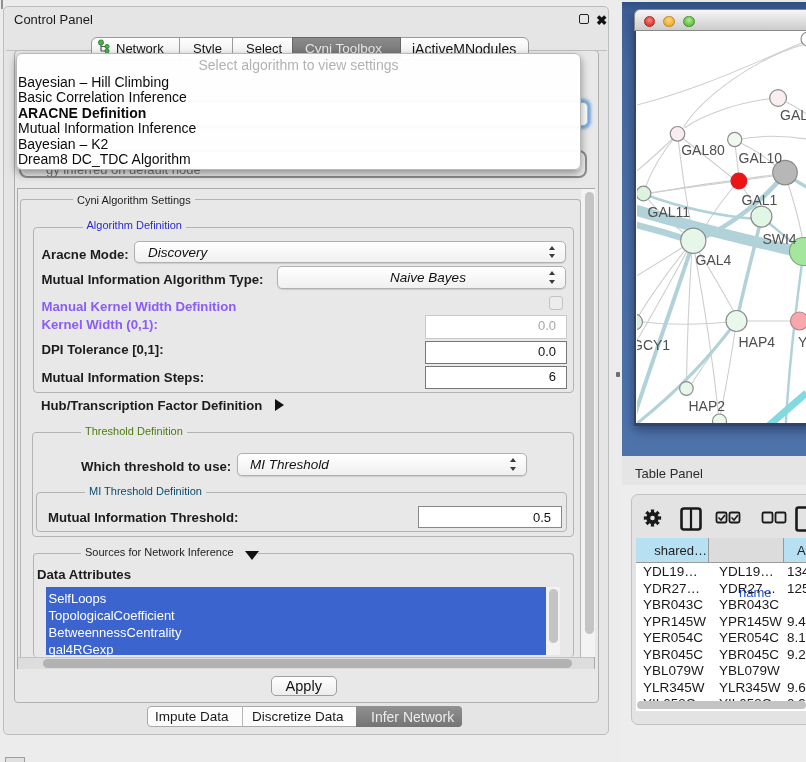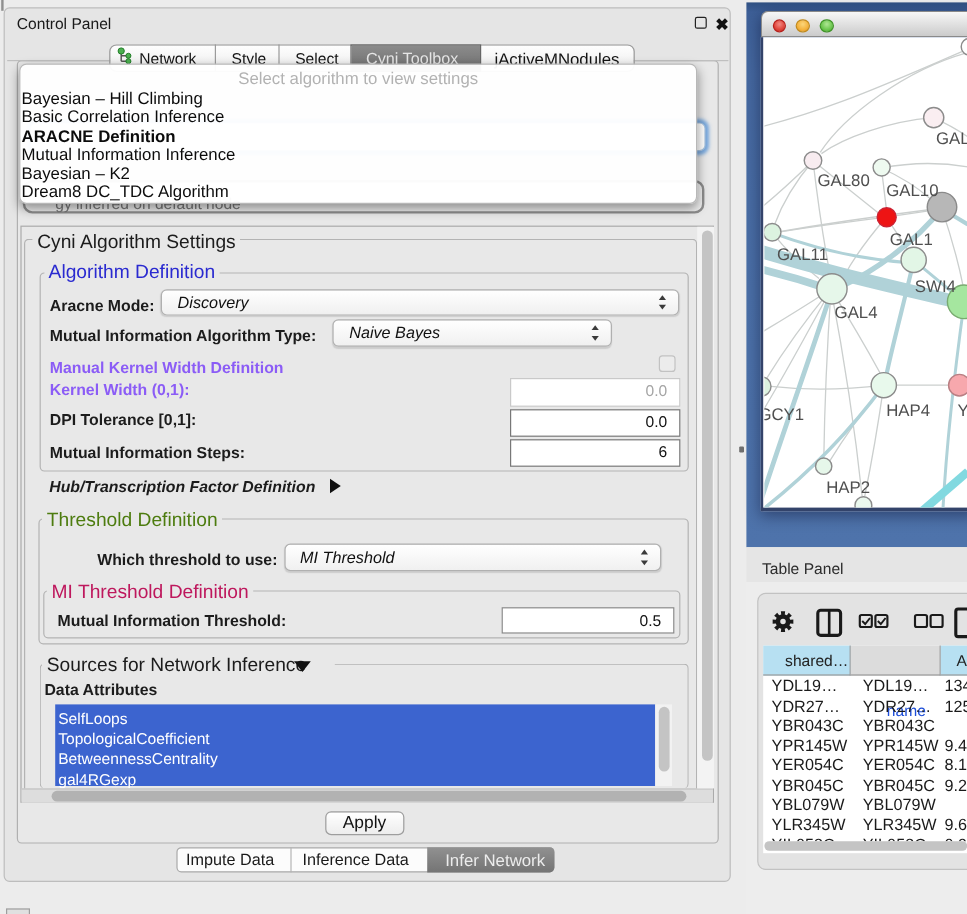--- a/index.html
+++ b/index.html
@@ -2,21 +2,21 @@
 <html><head>
 <meta charset="utf-8">
 <style>
 * { margin:0; padding:0; box-sizing:border-box; }
 html,body { width:806px; height:762px; overflow:hidden; background:#ececec;
   font-family:"Liberation Sans", sans-serif; }
 .abs { position:absolute; }
 .lbl { position:absolute; font-size:13.2px; font-weight:bold; color:#1c1c1c; white-space:nowrap; }
 .glbl { position:absolute; font-size:13.2px; font-weight:bold; color:#8b5cf6; white-space:nowrap; }
 .grp { position:absolute; border:1px solid #b3b3b3; border-radius:4px; }
-.gtitle { position:absolute; font-size:16px; background:#e8e8e8; padding:0 4px; white-space:nowrap; }
+.gtitle { position:absolute; font-size:11px; background:#e8e8e8; padding:0 4px; white-space:nowrap;margin-left:46px; }
 .combo { position:absolute; background:linear-gradient(#ffffff,#f0f0f0); border:1px solid #b0b0b0;
   border-radius:5px; font-size:13.5px; color:#111; line-height:21px; padding-left:10px;
   box-shadow:0 1px 1px rgba(0,0,0,0.12);font-style:italic; }
 .stepper { position:absolute; right:7px; top:0; bottom:0; width:10px; }
 .stepper:before { content:""; position:absolute; left:1px; top:4px;
   border-left:3.5px solid transparent; border-right:3.5px solid transparent; border-bottom:4.5px solid #3a3a3a; }
 .stepper:after { content:""; position:absolute; left:1px; bottom:4px;
   border-left:3.5px solid transparent; border-right:3.5px solid transparent; border-top:4.5px solid #3a3a3a; }
 .field { position:absolute; background:#fff; font-size:13px; text-align:right; padding-right:10px; }
 </style>
@@ -66,49 +66,49 @@
 <div class="grp" style="left:20px;top:199px;width:561px;height:462px;border-bottom:none;"></div>
 <div class="gtitle" style="left:27px;top:194px;color:#1c1c1c;">Cyni Algorithm Settings</div>
 
 <div class="grp" style="left:32.5px;top:226.5px;width:541.5px;height:166px;"></div>
 <div class="gtitle" style="left:36.5px;top:219px;color:#2a2ad0;">Algorithm Definition</div>
 
 <div class="lbl" style="left:41.5px;top:247px;">Aracne Mode:</div>
 <div class="combo" style="left:134px;top:240.5px;width:432px;height:22.5px;padding-left:13px;">Discovery<span class="stepper"></span></div>
 
 <div class="lbl" style="left:41.5px;top:272px;">Mutual Information Algorithm Type:</div>
-<div class="combo" style="left:277px;top:265.5px;width:233px;height:23px;padding-left:13px;">Naive Bayes<span class="stepper"></span></div>
+<div class="combo" style="left:277px;top:265.5px;width:289px;height:23px;padding-left:13px;text-align:center;">Naive Bayes<span class="stepper"></span></div>
 
 <div class="glbl" style="left:41.5px;top:299px;">Manual Kernel Width Definition</div>
 <div class="abs" style="left:549px;top:296px;width:14px;height:13.5px;background:#ececec;border:1px solid #c2c2c2;border-radius:3px;"></div>
 
 <div class="glbl" style="left:41.5px;top:317px;">Kernel Width (0,1):</div>
 <div class="field" style="left:424.5px;top:315px;width:142.5px;height:24px;border:1px solid #c9c9c9;
   color:#a5a5a5;line-height:20px;">0.0</div>
 
 <div class="lbl" style="left:41.5px;top:342px;">DPI Tolerance [0,1]:</div>
 <div class="field" style="left:424.5px;top:340.5px;width:142.5px;height:23.5px;border:1.5px solid #777;
   color:#111;line-height:19px;">0.0</div>
 
 <div class="lbl" style="left:41.5px;top:370px;">Mutual Information Steps:</div>
 <div class="field" style="left:424.5px;top:365.5px;width:142.5px;height:23px;border:1.5px solid #777;
   color:#111;line-height:19px;">6</div>
 
-<div class="lbl" style="left:41px;top:398px;font-style:italic;">Hub/Transcription Factor Definition</div>
+<div class="lbl" style="left:41px;top:398px;">Hub/Transcription Factor Definition</div>
 <div class="abs" style="left:275px;top:399px;width:0;height:0;border-top:6px solid transparent;
   border-bottom:6px solid transparent;border-left:9px solid #111;"></div>
 
 <div class="grp" style="left:32px;top:432px;width:542px;height:105px;"></div>
 <div class="gtitle" style="left:35px;top:425px;color:#4d7c0f;">Threshold Definition</div>
 
 <div class="lbl" style="left:81px;top:459px;">Which threshold to use:</div>
-<div class="combo" style="left:237px;top:453px;width:314px;height:23px;padding-left:12px;">MI Threshold<span class="stepper"></span></div>
+<div class="combo" style="left:237px;top:453px;width:290px;height:23px;padding-left:12px;">MI Threshold<span class="stepper"></span></div>
 
 <div class="grp" style="left:36px;top:492px;width:531px;height:40px;"></div>
-<div class="gtitle" style="left:39px;top:485px;color:#be185d;text-align:center;">MI Threshold Definition</div>
+<div class="gtitle" style="left:39px;top:485px;color:#0c4a6e;text-align:center;">MI Threshold Definition</div>
 
 <div class="lbl" style="left:48px;top:510px;">Mutual Information Threshold:</div>
 <div class="field" style="left:418px;top:506px;width:144px;height:22px;border:1px solid #888;
   color:#111;line-height:21px;">0.5</div>
 
 <div class="grp" style="left:32.5px;top:553px;width:541.5px;height:104px;border-bottom:none;"></div>
 <div class="gtitle" style="left:35px;top:546px;color:#1c1c1c;padding-right:24px;">Sources for Network Inference</div>
 <div class="abs" style="left:245px;top:551px;width:0;height:0;border-left:7.5px solid transparent;
   border-right:7.5px solid transparent;border-top:9px solid #111;"></div>
 
@@ -128,21 +128,21 @@
 <div class="abs" style="left:270.5px;top:676px;width:66.5px;height:19.5px;background:linear-gradient(#ffffff,#ededed);
   border:1px solid #9e9e9e;border-radius:5px;text-align:center;font-size:14.5px;font-weight:500;
   color:#111;line-height:18px;">Apply</div>
 
 <div class="abs" style="left:147px;top:706px;width:315px;height:21px;background:#fcfcfc;
   border:1px solid #a9a9a9;border-radius:4px;"></div>
 <div class="abs" style="left:242px;top:706px;width:1px;height:21px;background:#b5b5b5;"></div>
 <div class="abs" style="left:356px;top:706px;width:106px;height:21px;background:linear-gradient(#919191,#747474);
   border-radius:0 4px 4px 0;"></div>
 <div class="abs" style="left:155px;top:709px;font-size:13.5px;font-weight:500;color:#1a1a1a;">Impute Data</div>
-<div class="abs" style="left:252px;top:709px;font-size:13.5px;font-weight:500;color:#1a1a1a;">Inference Data</div>
+<div class="abs" style="left:252px;top:709px;font-size:13.5px;font-weight:500;color:#1a1a1a;">Discretize Data</div>
 <div class="abs" style="left:371px;top:709px;font-size:14px;font-weight:400;color:#ececec;">Infer Network</div>
 
 <div class="abs" style="left:16px;top:53px;width:565px;height:116.5px;background:rgba(255,255,255,0.96);
   border:1px solid #b8b8b8;border-radius:6px;box-shadow:0 4px 9px rgba(0,0,0,0.4);"></div>
 <div class="abs" style="left:16px;top:57px;width:565px;text-align:center;font-size:14px;color:#b2b2b2;">Select algorithm to view settings</div>
 <div class="abs" style="left:18px;top:74.5px;font-size:14px;color:#0c0c0c;line-height:15.6px;white-space:nowrap;">Bayesian – Hill Climbing<br>Basic Correlation Inference<br><b>ARACNE Definition</b><br>Mutual Information Inference<br>Bayesian – K2<br>Dream8 DC_TDC Algorithm</div>
 
 <div class="abs" style="left:622px;top:2px;width:184px;height:454px;
   background:linear-gradient(180deg,#305082 0px,#3d5f97 8px,#4568a0 60px,#4a6fa7 240px,#4e73ab 452px);"></div>
 

